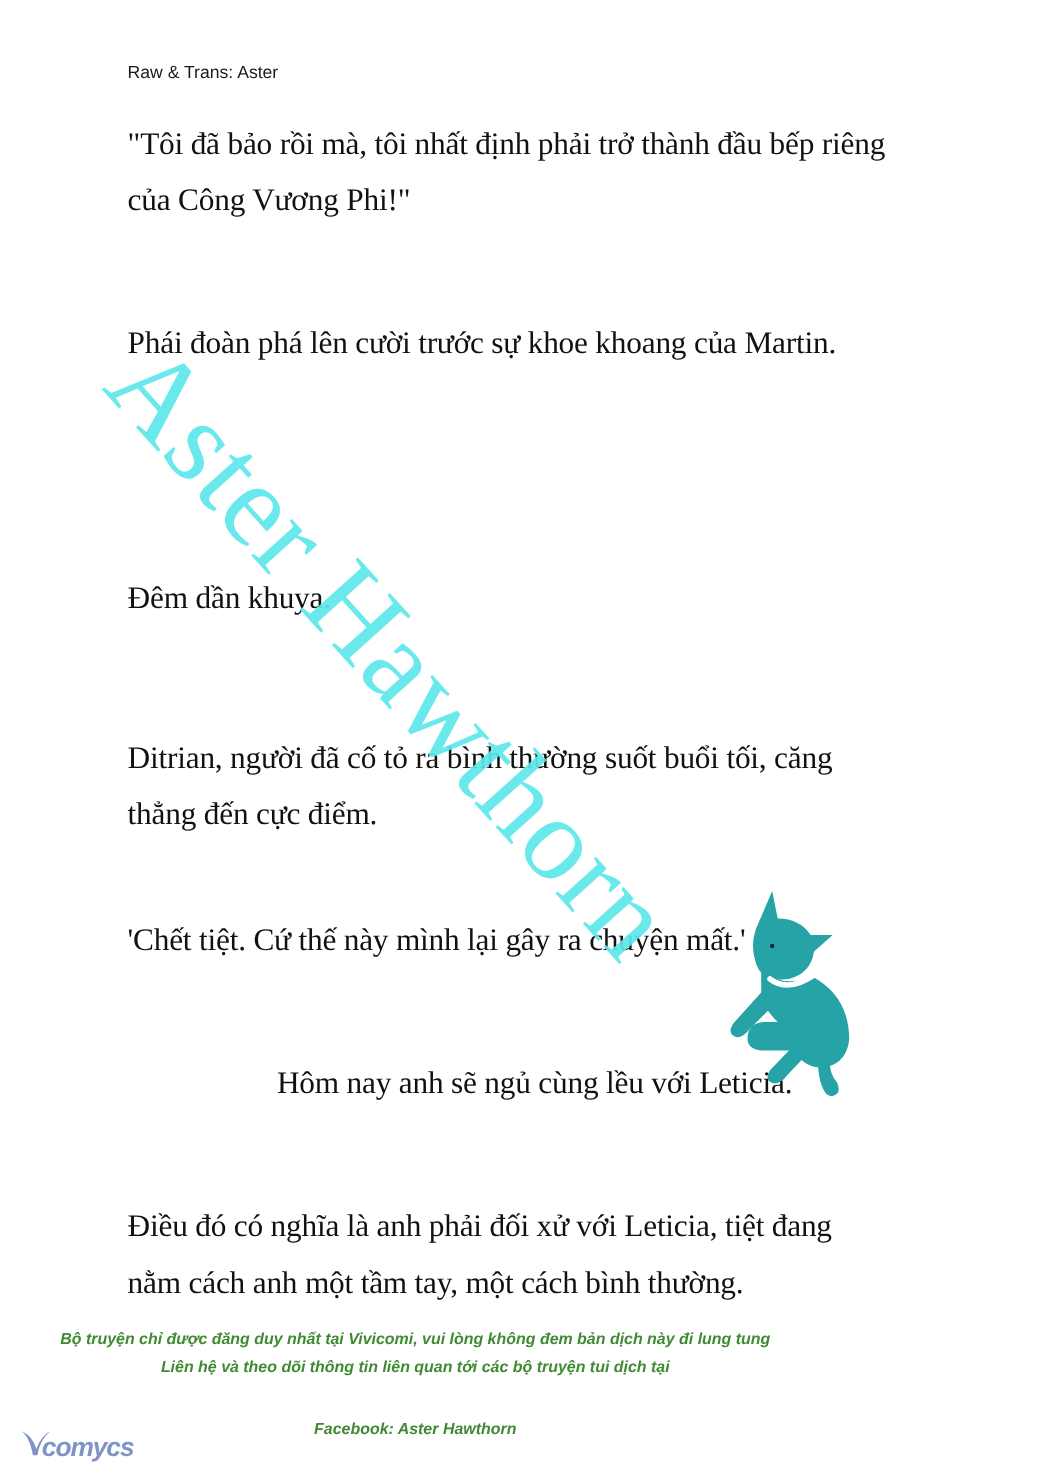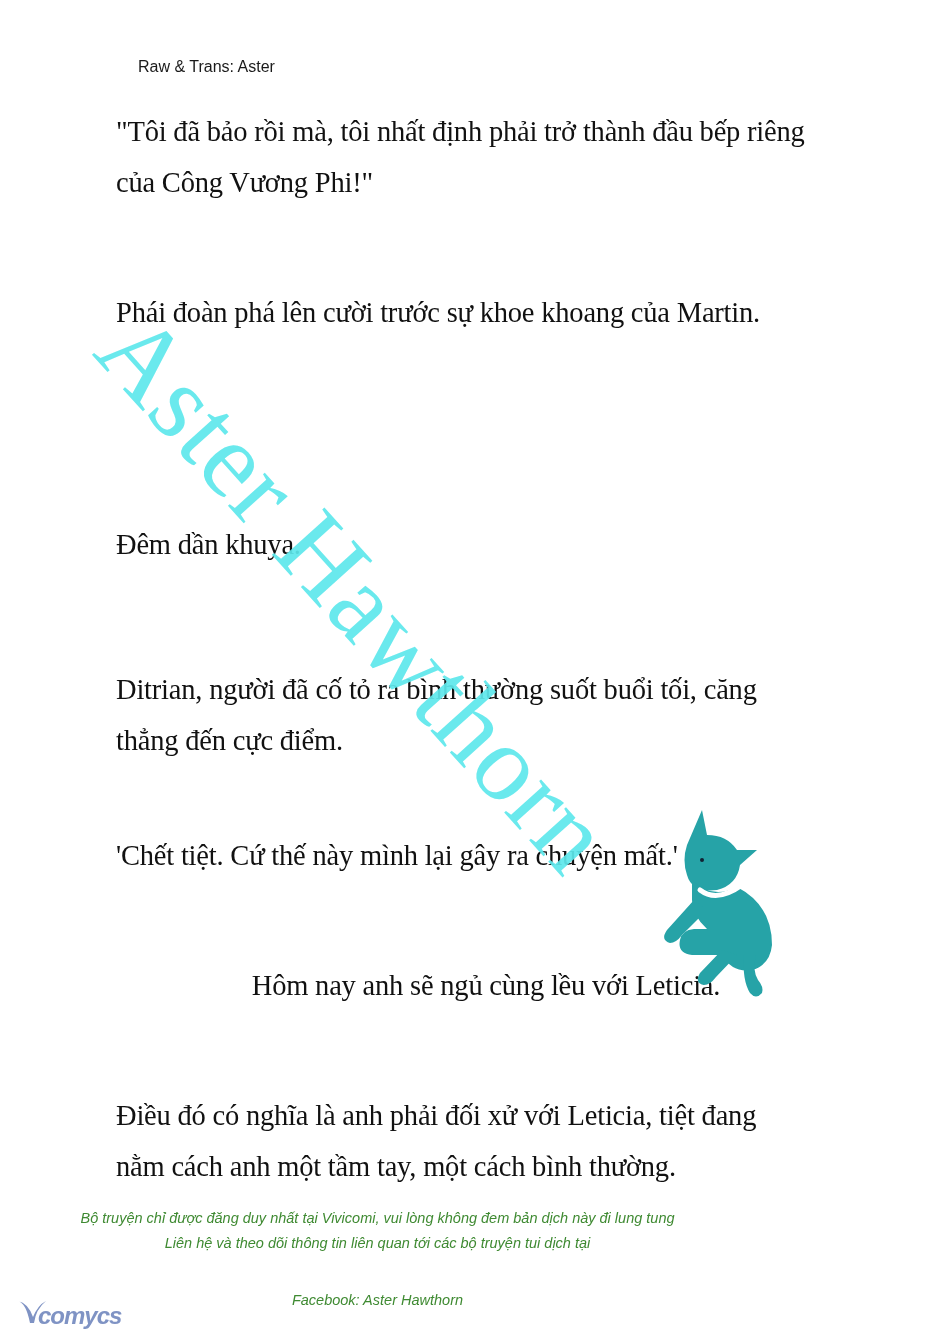--- a/index.html
+++ b/index.html
@@ -15,21 +15,20 @@
       font-family: "Liberation Serif", "DejaVu Serif", serif;
       color: #111111;
     }
     .header-credit {
       position: absolute;
       left: 116px;
       top: 58px;
       font-family: "Liberation Sans", "DejaVu Sans", sans-serif;
       font-size: 16px;
       color: #1a1a1a;
-      margin-left: 22px;
     }
     .para {
       position: absolute;
       left: 116px;
       width: 740px;
       font-size: 28.5px;
       line-height: 51px;
       letter-spacing: -0.2px;
       margin: 0;
     }
@@ -57,21 +56,21 @@
       width: 140px;
       height: 195px;
     }
     .footer-note {
       position: absolute;
       left: 0;
       width: 755px;
       text-align: center;
       font-family: "Liberation Sans", "DejaVu Sans", sans-serif;
       font-style: italic;
-      font-weight: normal;
+      font-weight: bold;
       font-size: 14.5px;
       color: #3f8a32;
     }
     .logo {
       position: absolute;
       left: 16px;
       top: 1295px;
       width: 130px;
       height: 40px;
     }

